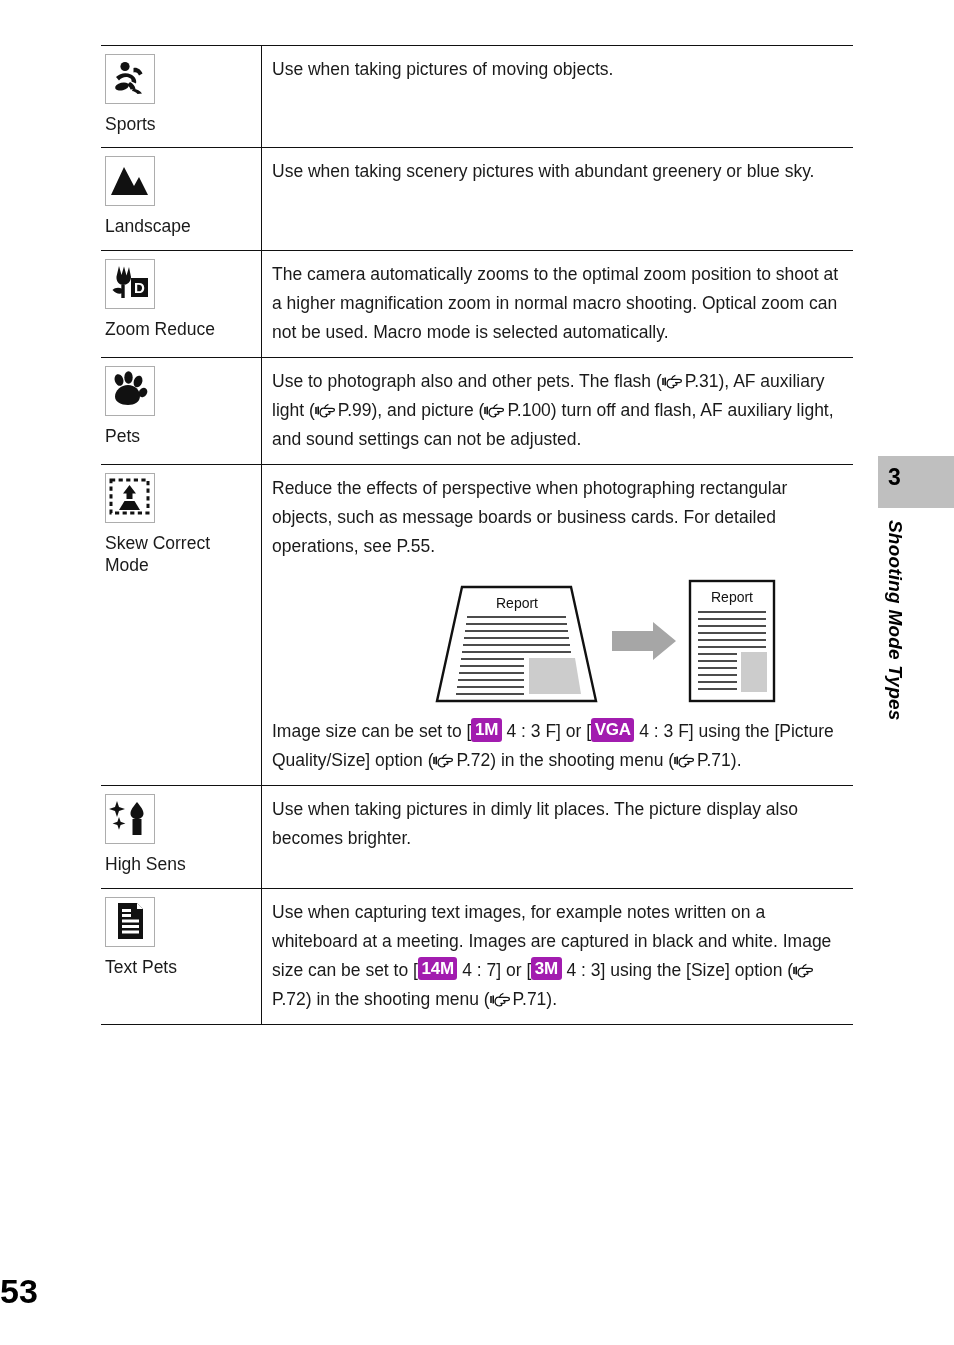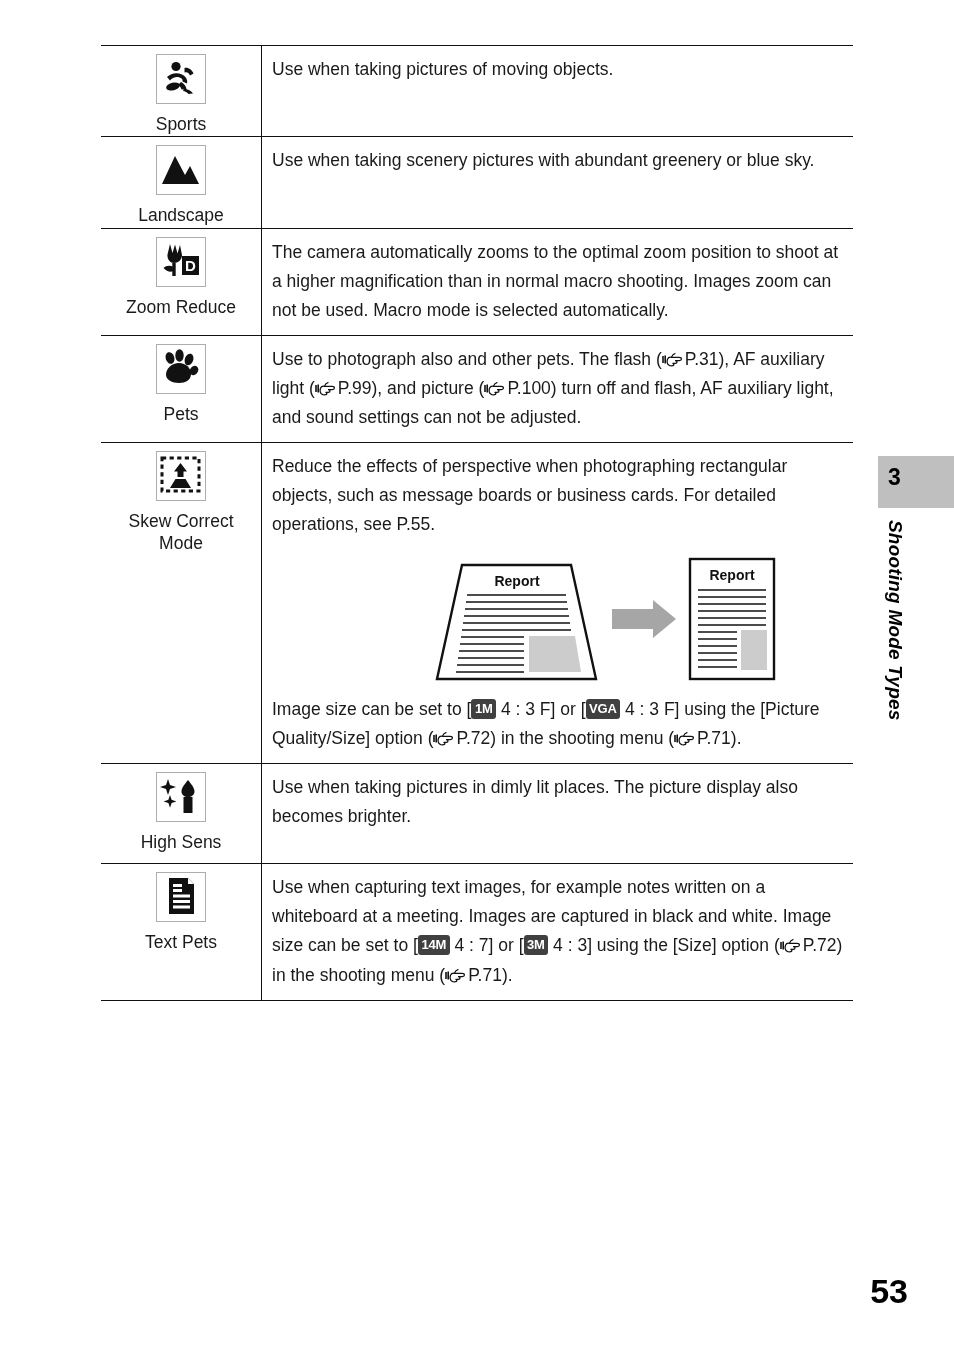--- a/index.html
+++ b/index.html
@@ -49,21 +49,21 @@
     color: #000;
     white-space: nowrap;
   }
 
   
   #page-number {
     position: absolute;
     left: 0;
     top: 1272px;
     width: 908px;
-    text-align: right;
+    text-align: left;
     font-size: 34px;
     font-weight: bold;
     color: #000;
   }
 
   
   #mode-table {
     position: absolute;
     left: 101px;
     top: 45px;
@@ -73,22 +73,21 @@
   }
   #mode-table td {
     border-top: 1.3px solid #111;
     border-bottom: 1.3px solid #111;
     padding: 0;
     vertical-align: top;
   }
   #mode-table tr td:first-child {
     width: 152px;
     border-right: 1.3px solid #111;
-    text-align: center;
-    padding: 8px 4px 1px 4px;
+    padding: 8px 4px 12px 4px;
   }
   #mode-table tr td:last-child {
     padding: 9px 6px 10px 10px;
   }
   .mode-label {
     font-size: 17.5px;
     line-height: 1.28;
     color: #1a1a1a;
     margin-top: 5px;
   }
@@ -114,38 +113,37 @@
   .handref {
     display: inline-block;
     vertical-align: -2px;
     margin: 0 1px 0 0;
   }
   .handref svg { display: block; }
 
   
   .badge {
     display: inline-block;
-    background: #404040;
+    background: #a21caf;
     color: #fff;
-    font-size: 13px;
+    font-size: 17px;
     font-weight: bold;
     line-height: 1;
     padding: 3px 3.5px 3.5px 3.5px;
     border-radius: 3px;
     vertical-align: 2px;
     letter-spacing: -0.2px;
     font-family: "Liberation Sans", sans-serif;
   }
 
   
   .skew-figure {
     margin: 14px 0 10px 0;
     height: 132px;
     position: relative;
-    font-weight: bold;
   }
   .skew-figure svg { position: absolute; left: 128px; top: 0; }
 </style>
 </head>
 <body>
 
 <div id="chapter-tab">
   <span class="num">3</span>
 </div>
 <div id="chapter-title">Shooting Mode Types</div>
@@ -197,21 +195,21 @@
           <path d="M13 6 L15.5 15 L18 6.5 L20.5 15.5 L23 7 L25 17 C25 22 21 25 17 25 C13 25 10 21 10.5 16.5 Z" fill="#111"></path>
           <path d="M17 25 L17 38" stroke="#111" stroke-width="3.4" fill="none"></path>
           <path d="M16.5 29 C13 27 9 27.5 6.5 30 C9.5 33.5 13.5 34.5 16.5 33 Z" fill="#111"></path>
           <rect x="25" y="18" width="17" height="19" fill="#111"></rect>
           <text x="33.5" y="33" font-family="Liberation Sans, sans-serif" font-size="15" font-weight="bold" fill="#fff" text-anchor="middle">D</text>
         </svg>
       </span>
       <div class="mode-label">Zoom Reduce</div>
     </td>
     <td>
-      <div class="desc">The camera automatically zooms to the optimal zoom position to shoot at a higher magnification than in normal macro shooting. Images zoom can not be used. Macro mode is selected automatically.</div>
+      <div class="desc">The camera automatically zooms to the optimal zoom position to shoot at a higher magnification zoom in normal macro shooting. Optical zoom can not be used. Macro mode is selected automatically.</div>
     </td>
   </tr>
 
   <tr>
     <td>
       <span class="icon-frame">
         <svg width="47" height="47" viewBox="0 0 47 47">
           <ellipse cx="13" cy="13" rx="4.3" ry="6" transform="rotate(-18 13 13)" fill="#111"></ellipse>
           <ellipse cx="22.5" cy="10.5" rx="4.2" ry="6.2" fill="#111"></ellipse>
           <ellipse cx="32" cy="14.5" rx="4.2" ry="6" transform="rotate(20 32 14.5)" fill="#111"></ellipse>

